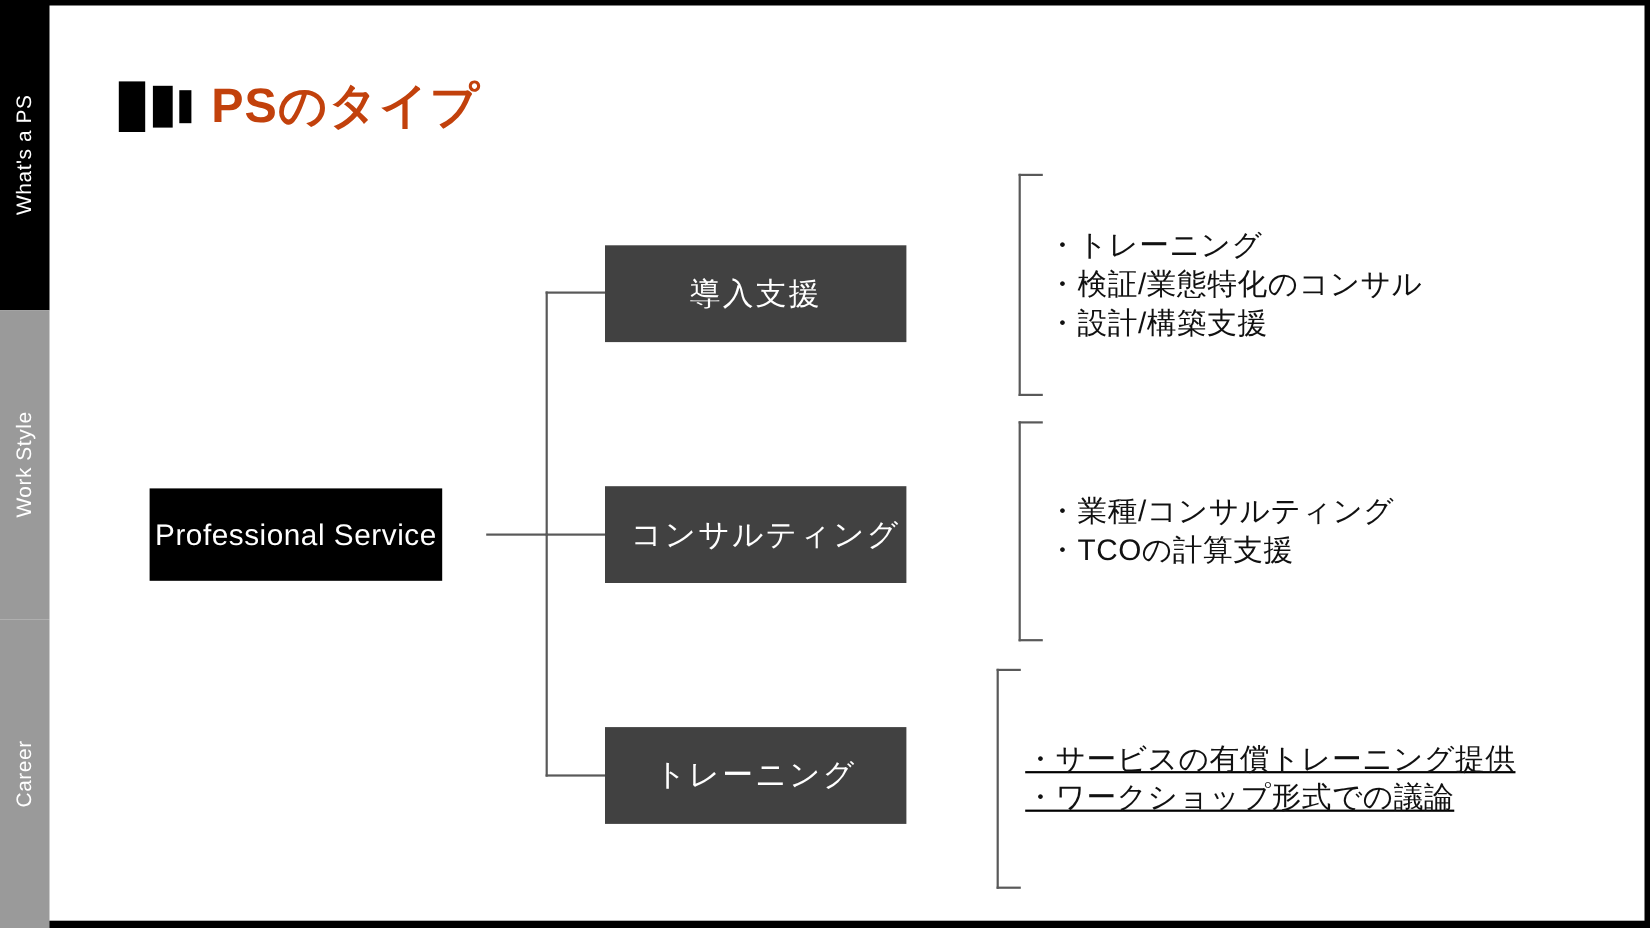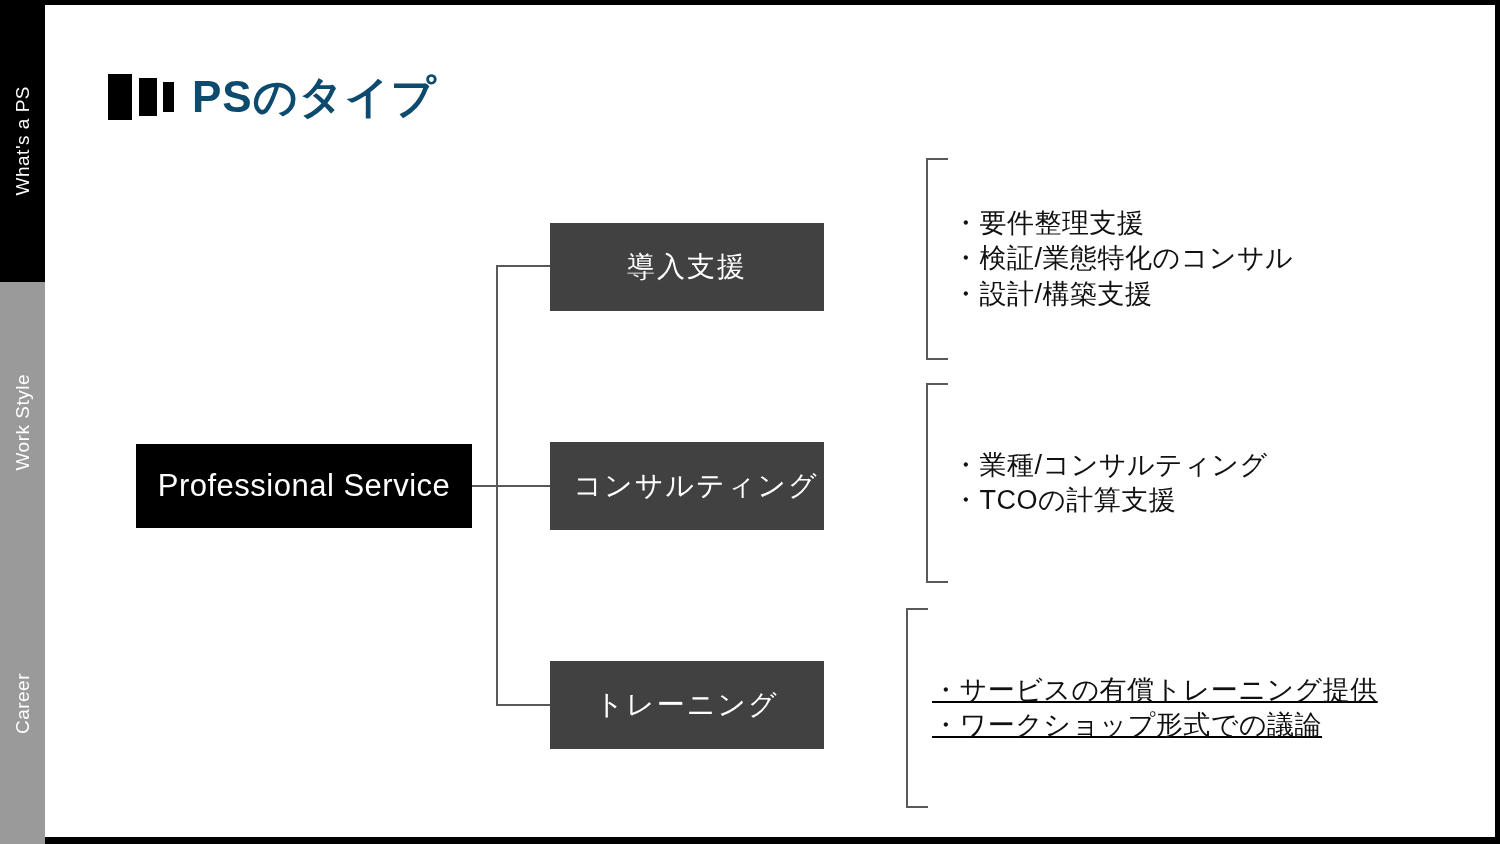--- a/index.html
+++ b/index.html
@@ -88,42 +88,42 @@
     display: block;
     background: #000000;
   }
   .bar-lg { width: 24px; height: 46px; margin-right: 7px; }
   .bar-md { width: 18px; height: 38px; margin-top: 4px; margin-right: 6px; }
   .bar-sm { width: 11px; height: 30px; margin-top: 8px; }
 
   .title-text {
     font-size: 44px;
     font-weight: bold;
-    color: #0c4a6e;
+    color: #c2410c;
     letter-spacing: 1px;
     line-height: 1;
     white-space: nowrap;
   }
 
   
   .node {
     position: absolute;
     display: flex;
     align-items: center;
     justify-content: center;
     box-sizing: border-box;
     color: #ffffff;
   }
   .node-root {
     left: 136px;
     top: 444px;
-    width: 336px;
+    width: 266px;
     height: 84px;
     background: #000000;
-    font-size: 31px;
+    font-size: 27px;
     letter-spacing: 0.5px;
   }
   .node-child {
     left: 550px;
     width: 274px;
     height: 88px;
     background: #414141;
     font-size: 28px;
     letter-spacing: 2px;
   }
@@ -238,21 +238,21 @@
     <span>トレーニング</span>
   </div>
 
   <div class="group group-1">
     <span class="bracket">
       <i class="b-v"></i>
         <i class="b-t"></i>
         <i class="b-b"></i>
     </span>
     <div class="bullets">
-      <div class="bullet-line">・要件整理支援</div>
+      <div class="bullet-line">・トレーニング</div>
       <div class="bullet-line">・検証/業態特化のコンサル</div>
       <div class="bullet-line">・設計/構築支援</div>
     </div>
   </div>
 
   <div class="group group-2">
     <span class="bracket">
       <i class="b-v"></i>
         <i class="b-t"></i>
         <i class="b-b"></i>

